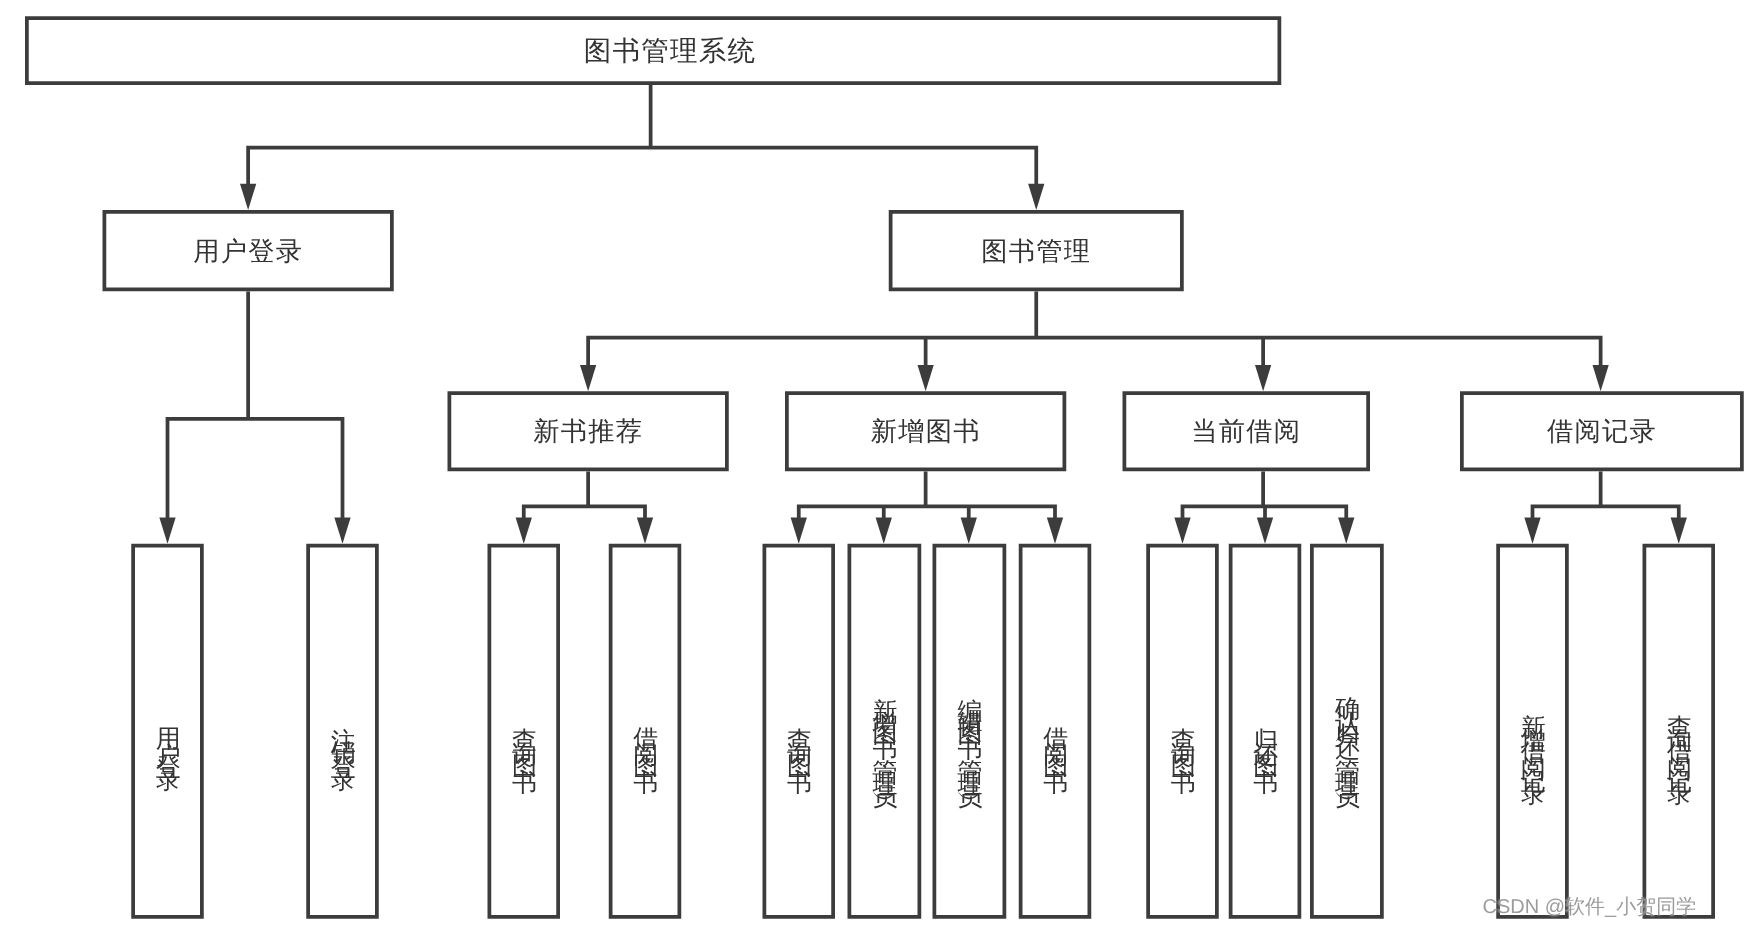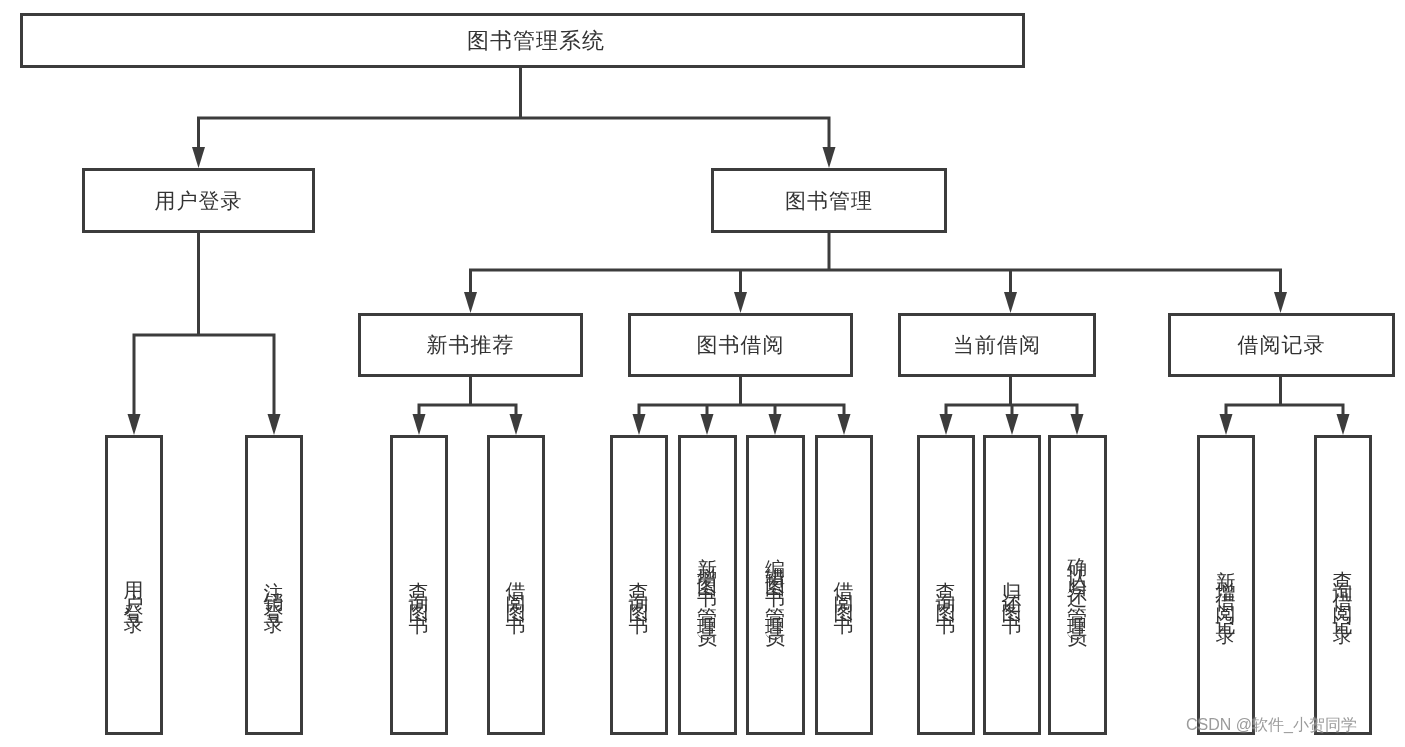--- a/index.html
+++ b/index.html
@@ -121,21 +121,21 @@
       <polygon points="1336.5,414 1349.5,414 1343,435"></polygon>
     </g>
   </svg>
 
   <div class="box root" style="left:20px; top:13px; width:1005px; height:55px;padding-left:27px;">图书管理系统</div>
 
   <div class="box" style="left:82px; top:168px; width:233px; height:65px;">用户登录</div>
   <div class="box" style="left:711px; top:168px; width:236px; height:65px;">图书管理</div>
 
   <div class="box" style="left:358px; top:313px; width:225px; height:64px;">新书推荐</div>
-  <div class="box" style="left:628px; top:313px; width:225px; height:64px;">图书借阅</div>
+  <div class="box" style="left:628px; top:313px; width:225px; height:64px;">新增图书</div>
   <div class="box" style="left:898px; top:313px; width:198px; height:64px;">当前借阅</div>
   <div class="box" style="left:1168px; top:313px; width:227px; height:64px;">借阅记录</div>
 
   <div class="box vbox" style="left:105px; top:435px; width:58px; height:300px;">用户登录</div>
   <div class="box vbox" style="left:245px; top:435px; width:58px; height:300px;">注销登录</div>
 
   <div class="box vbox" style="left:390px; top:435px; width:58px; height:300px;">查询图书</div>
   <div class="box vbox" style="left:487px; top:435px; width:58px; height:300px;">借阅图书</div>
 
   <div class="box vbox" style="left:610px; top:435px; width:58px; height:300px;">查询图书</div>

